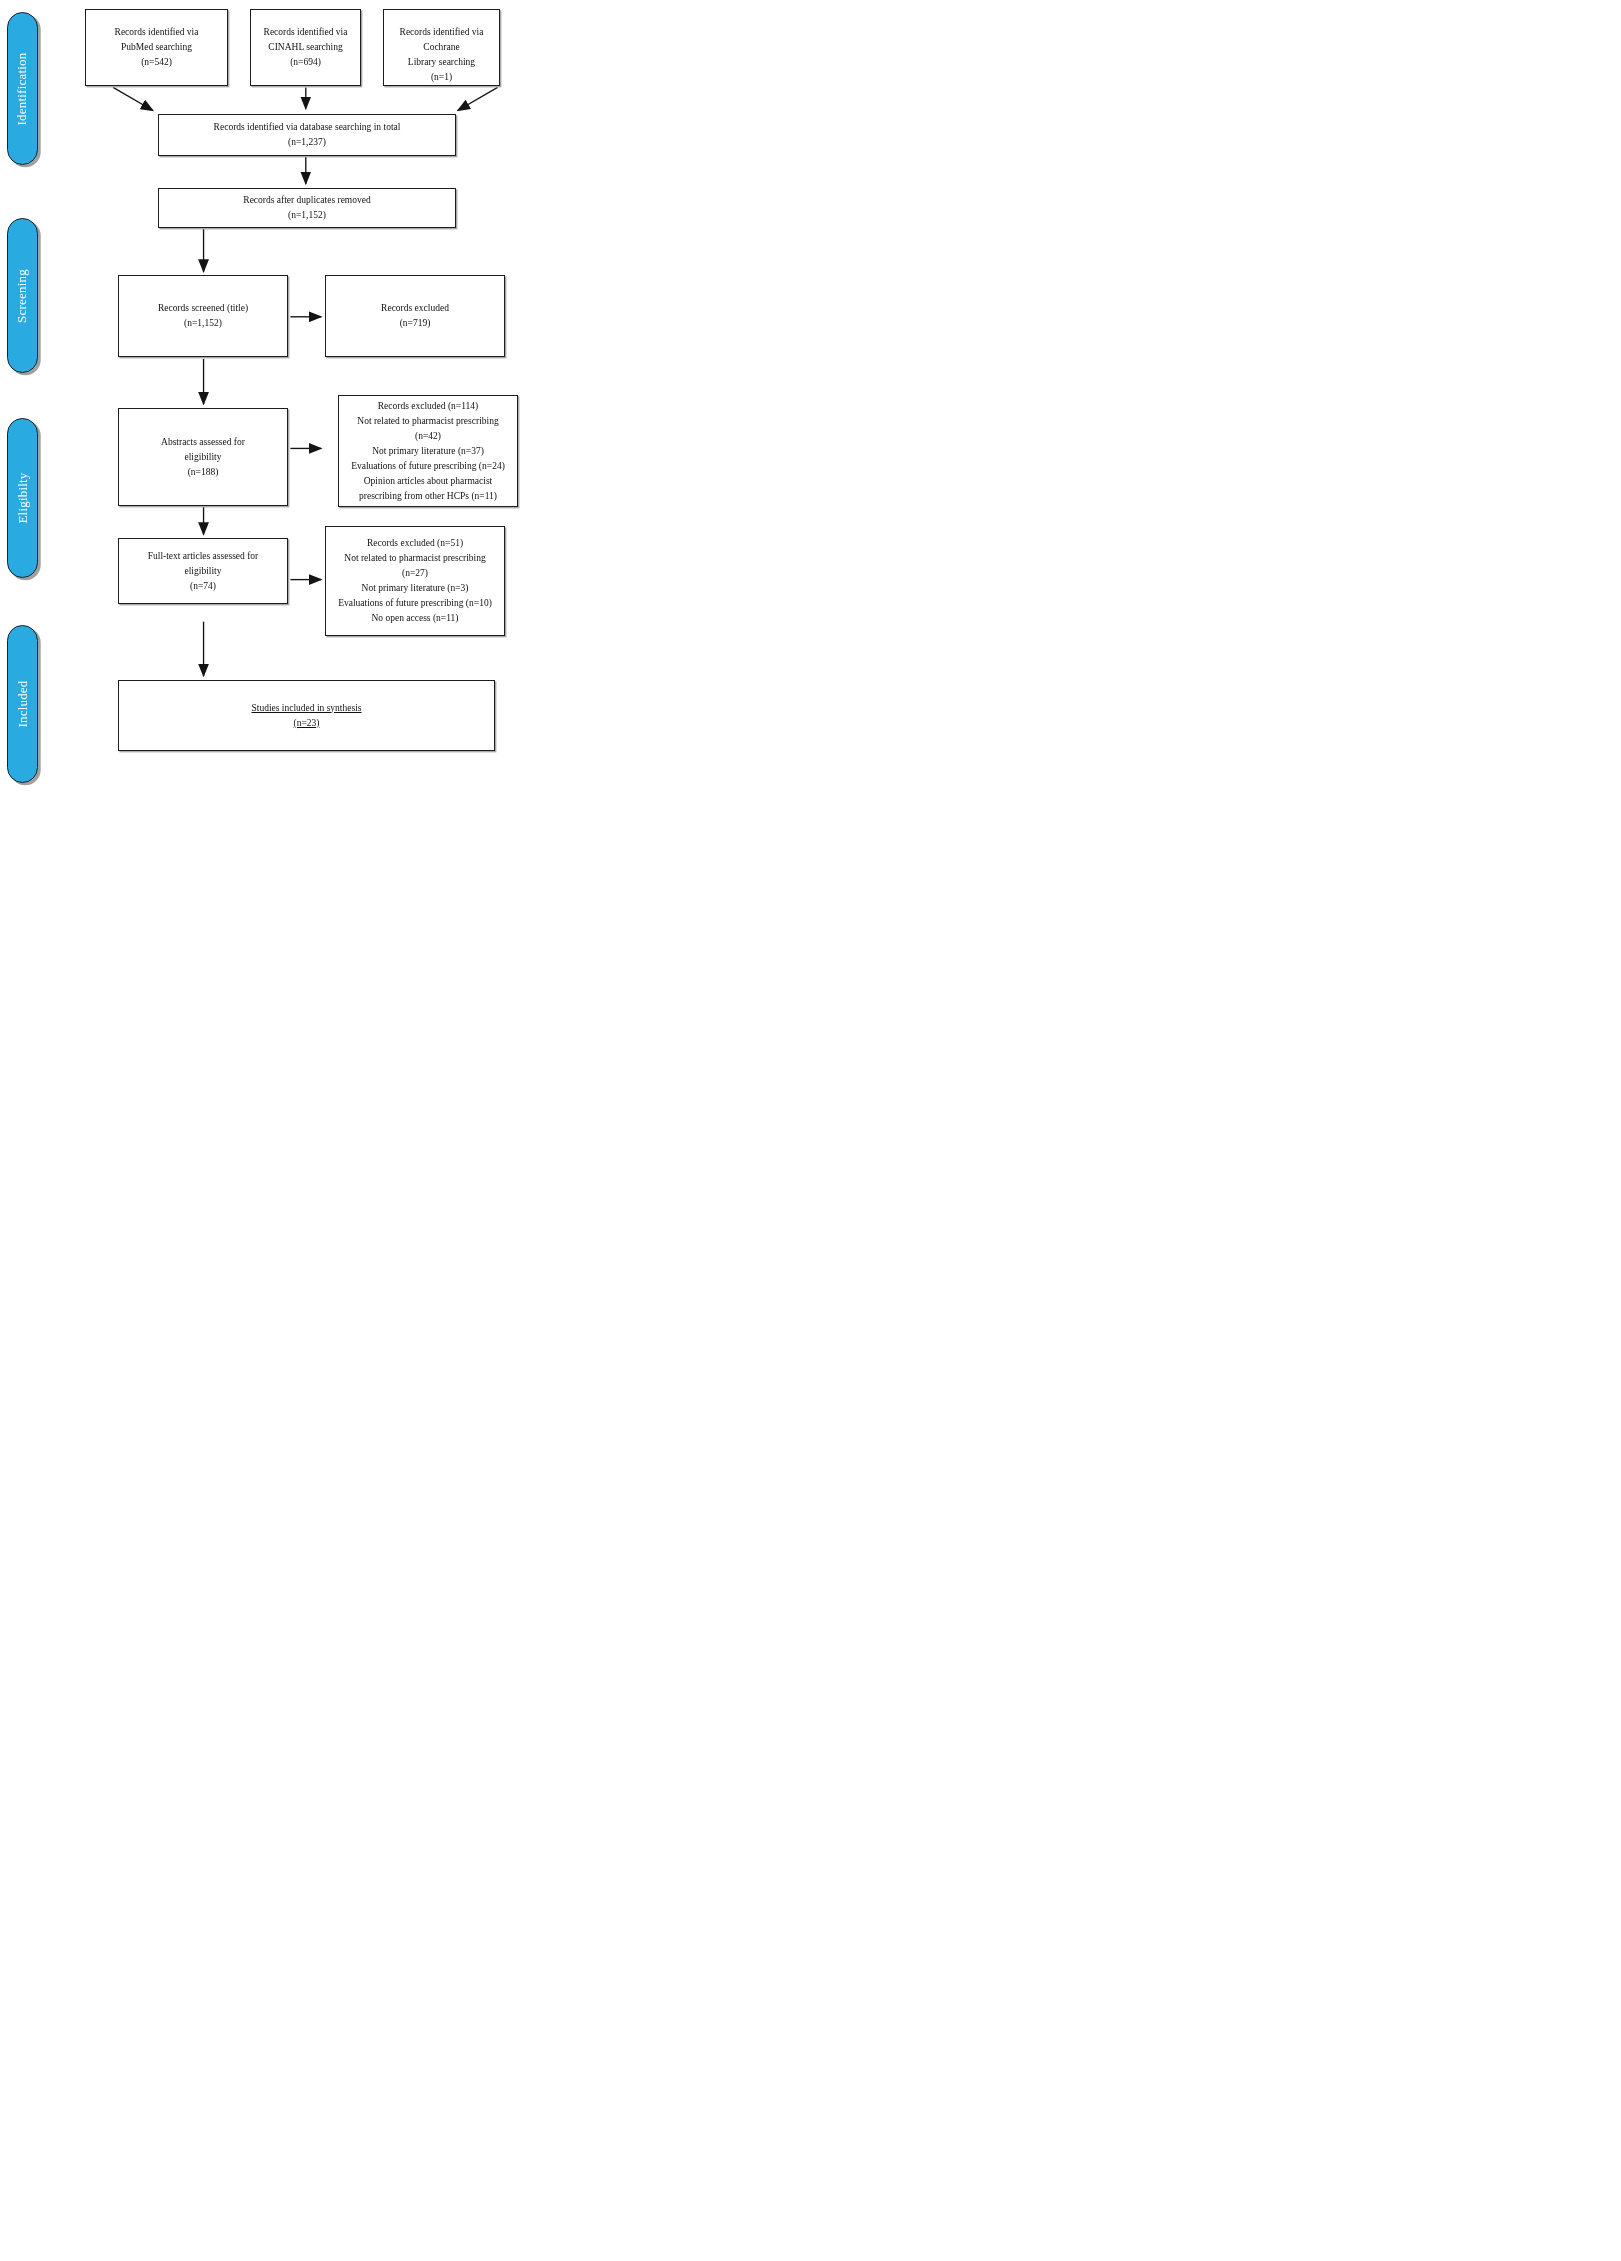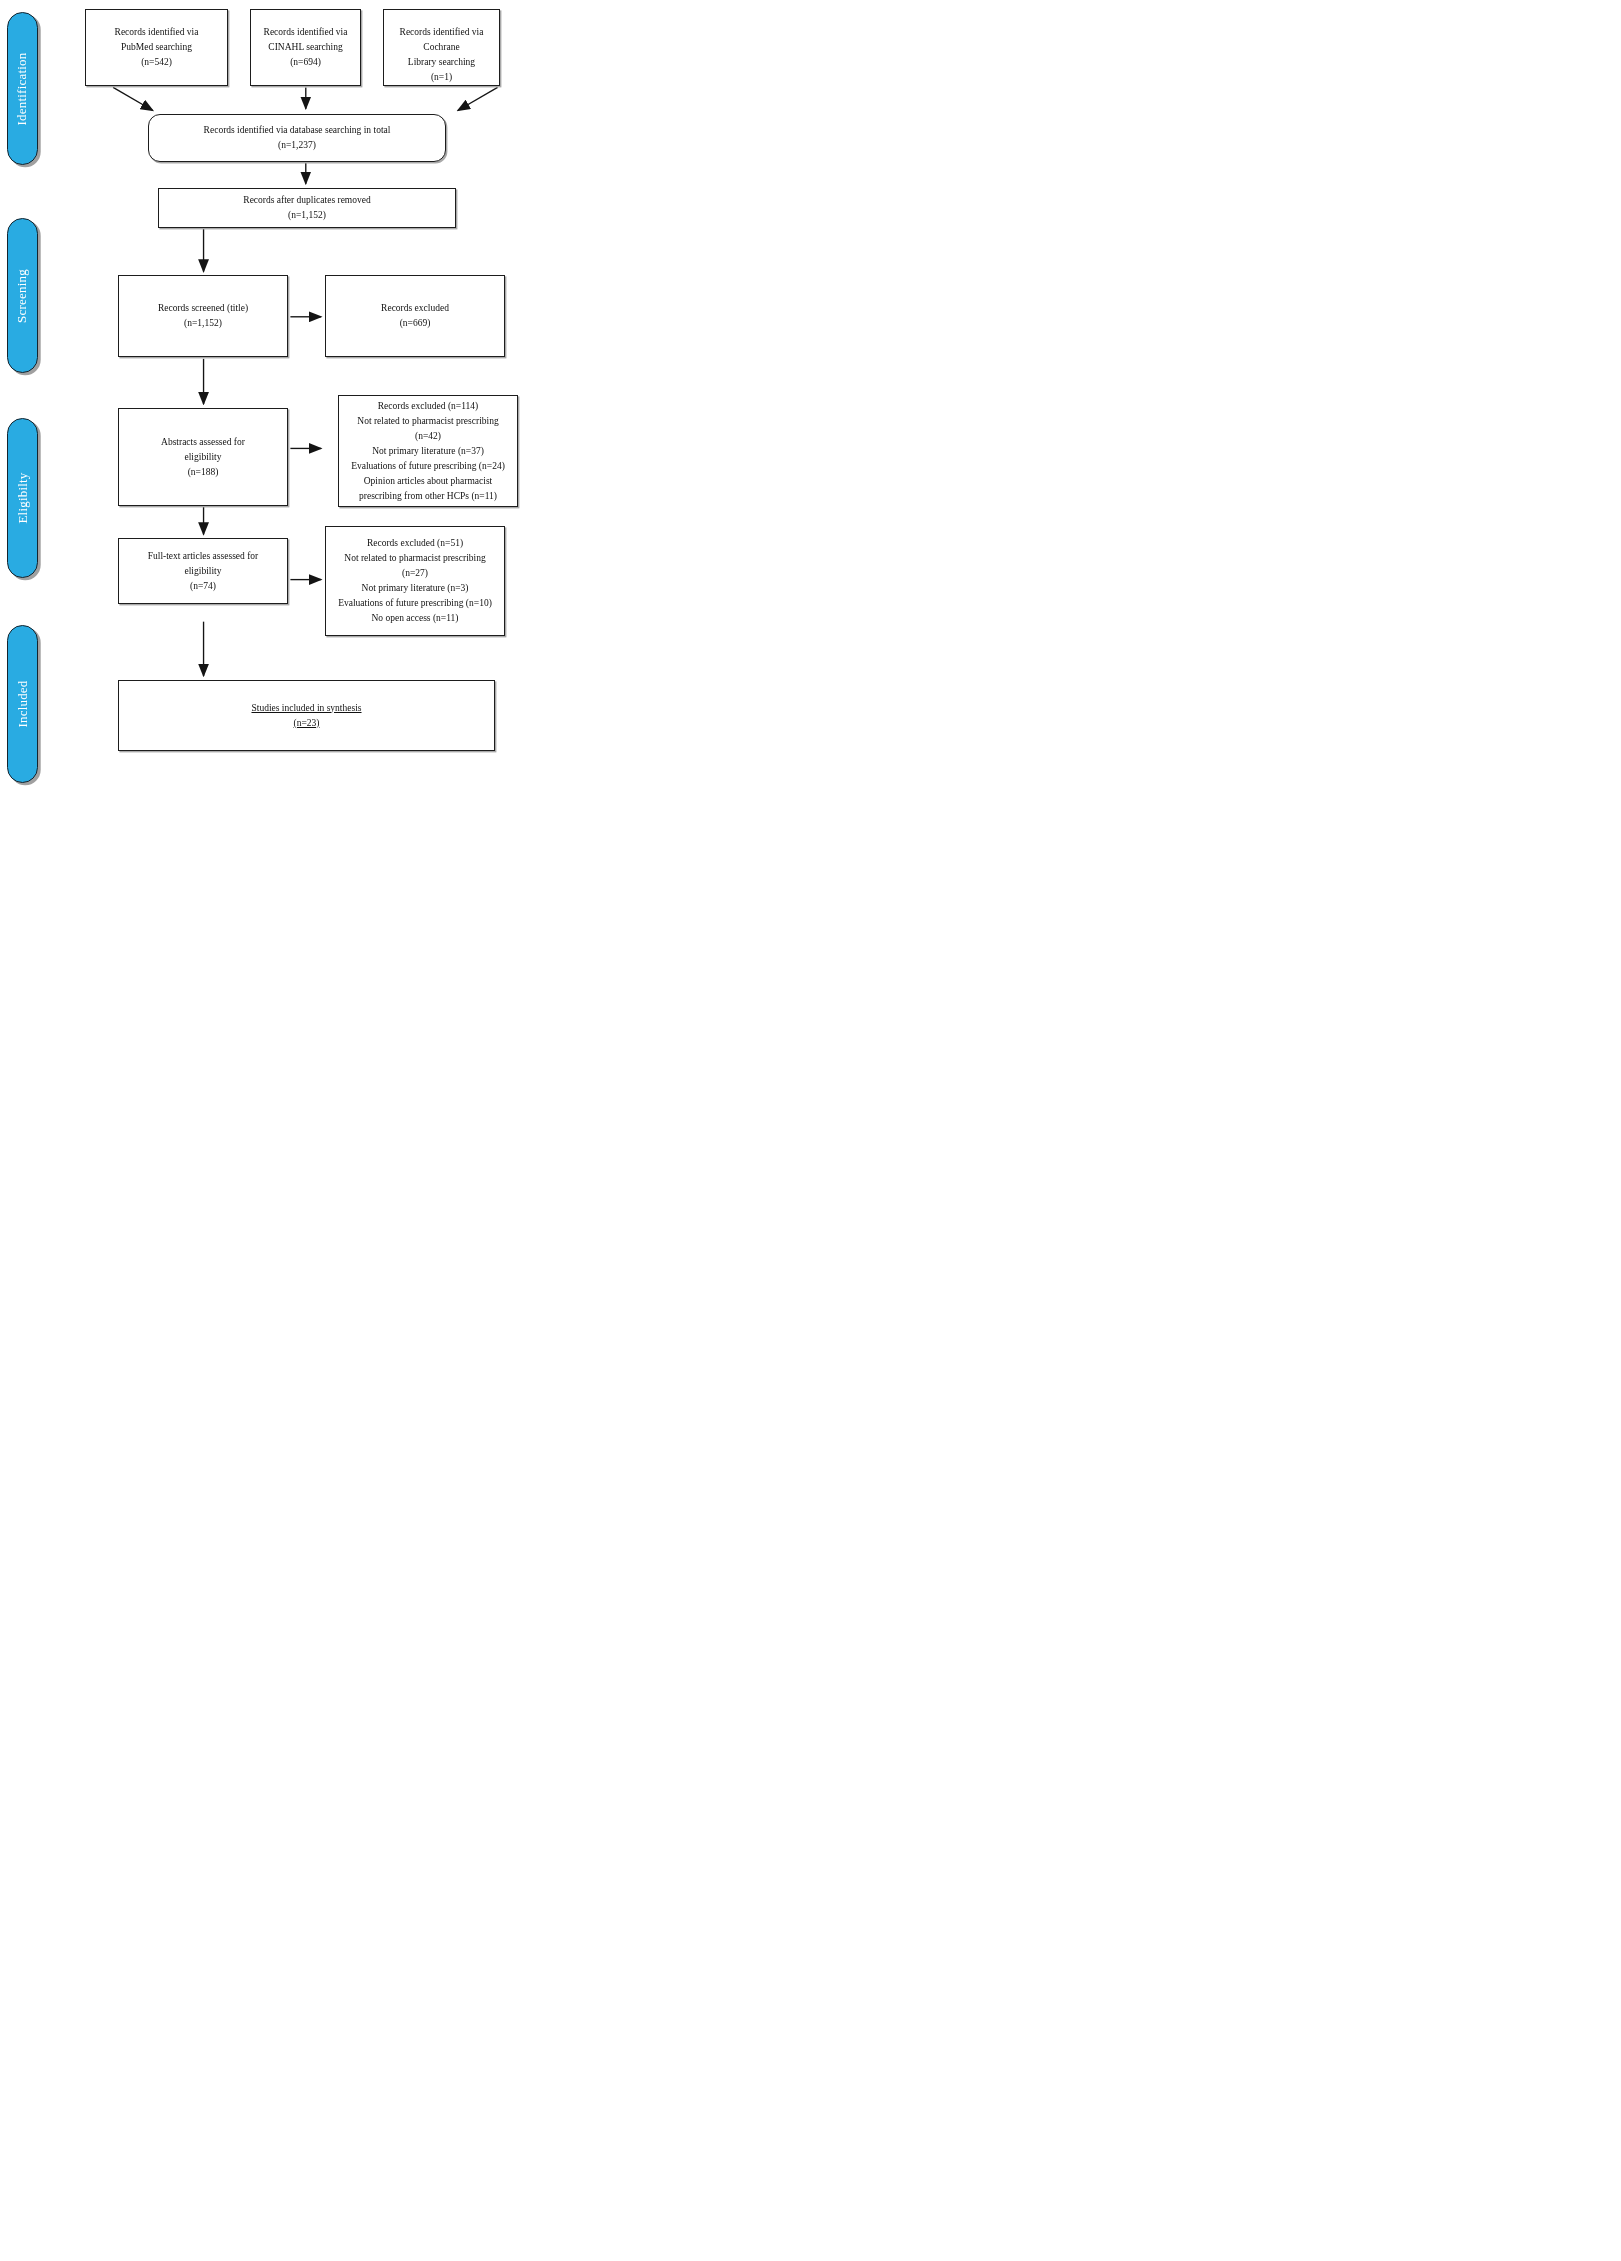--- a/index.html
+++ b/index.html
@@ -101,37 +101,37 @@
     <span class="box-text">Records identified via
 CINAHL searching
 (n=694)</span>
   </div>
   <div class="box" style="left:383px; top:9px; width:117px; height:77px;align-items:flex-end;">
     <span class="box-text">Records identified via Cochrane
 Library searching
 (n=1)</span>
   </div>
 
-  <div class="box" style="left:148px; top:114px; width:298px; height:48px;border-radius:12px;">
+  <div class="box" style="left:158px; top:114px; width:298px; height:42px;">
     <span class="box-text">Records identified via database searching in total
 (n=1,237)</span>
   </div>
 
   <div class="box" style="left:158px; top:188px; width:298px; height:40px;">
     <span class="box-text">Records after duplicates removed
 (n=1,152)</span>
   </div>
 
   <div class="box" style="left:118px; top:275px; width:170px; height:82px;">
     <span class="box-text">Records screened (title)
 (n=1,152)</span>
   </div>
   <div class="box" style="left:325px; top:275px; width:180px; height:82px;">
     <span class="box-text">Records excluded
-(n=669)</span>
+(n=719)</span>
   </div>
 
   <div class="box" style="left:118px; top:408px; width:170px; height:98px;">
     <span class="box-text">Abstracts assessed for
 eligibility
 (n=188)</span>
   </div>
   <div class="box" style="left:338px; top:395px; width:180px; height:112px;">
     <span class="box-text">Records excluded (n=114)
 Not related to pharmacist prescribing

